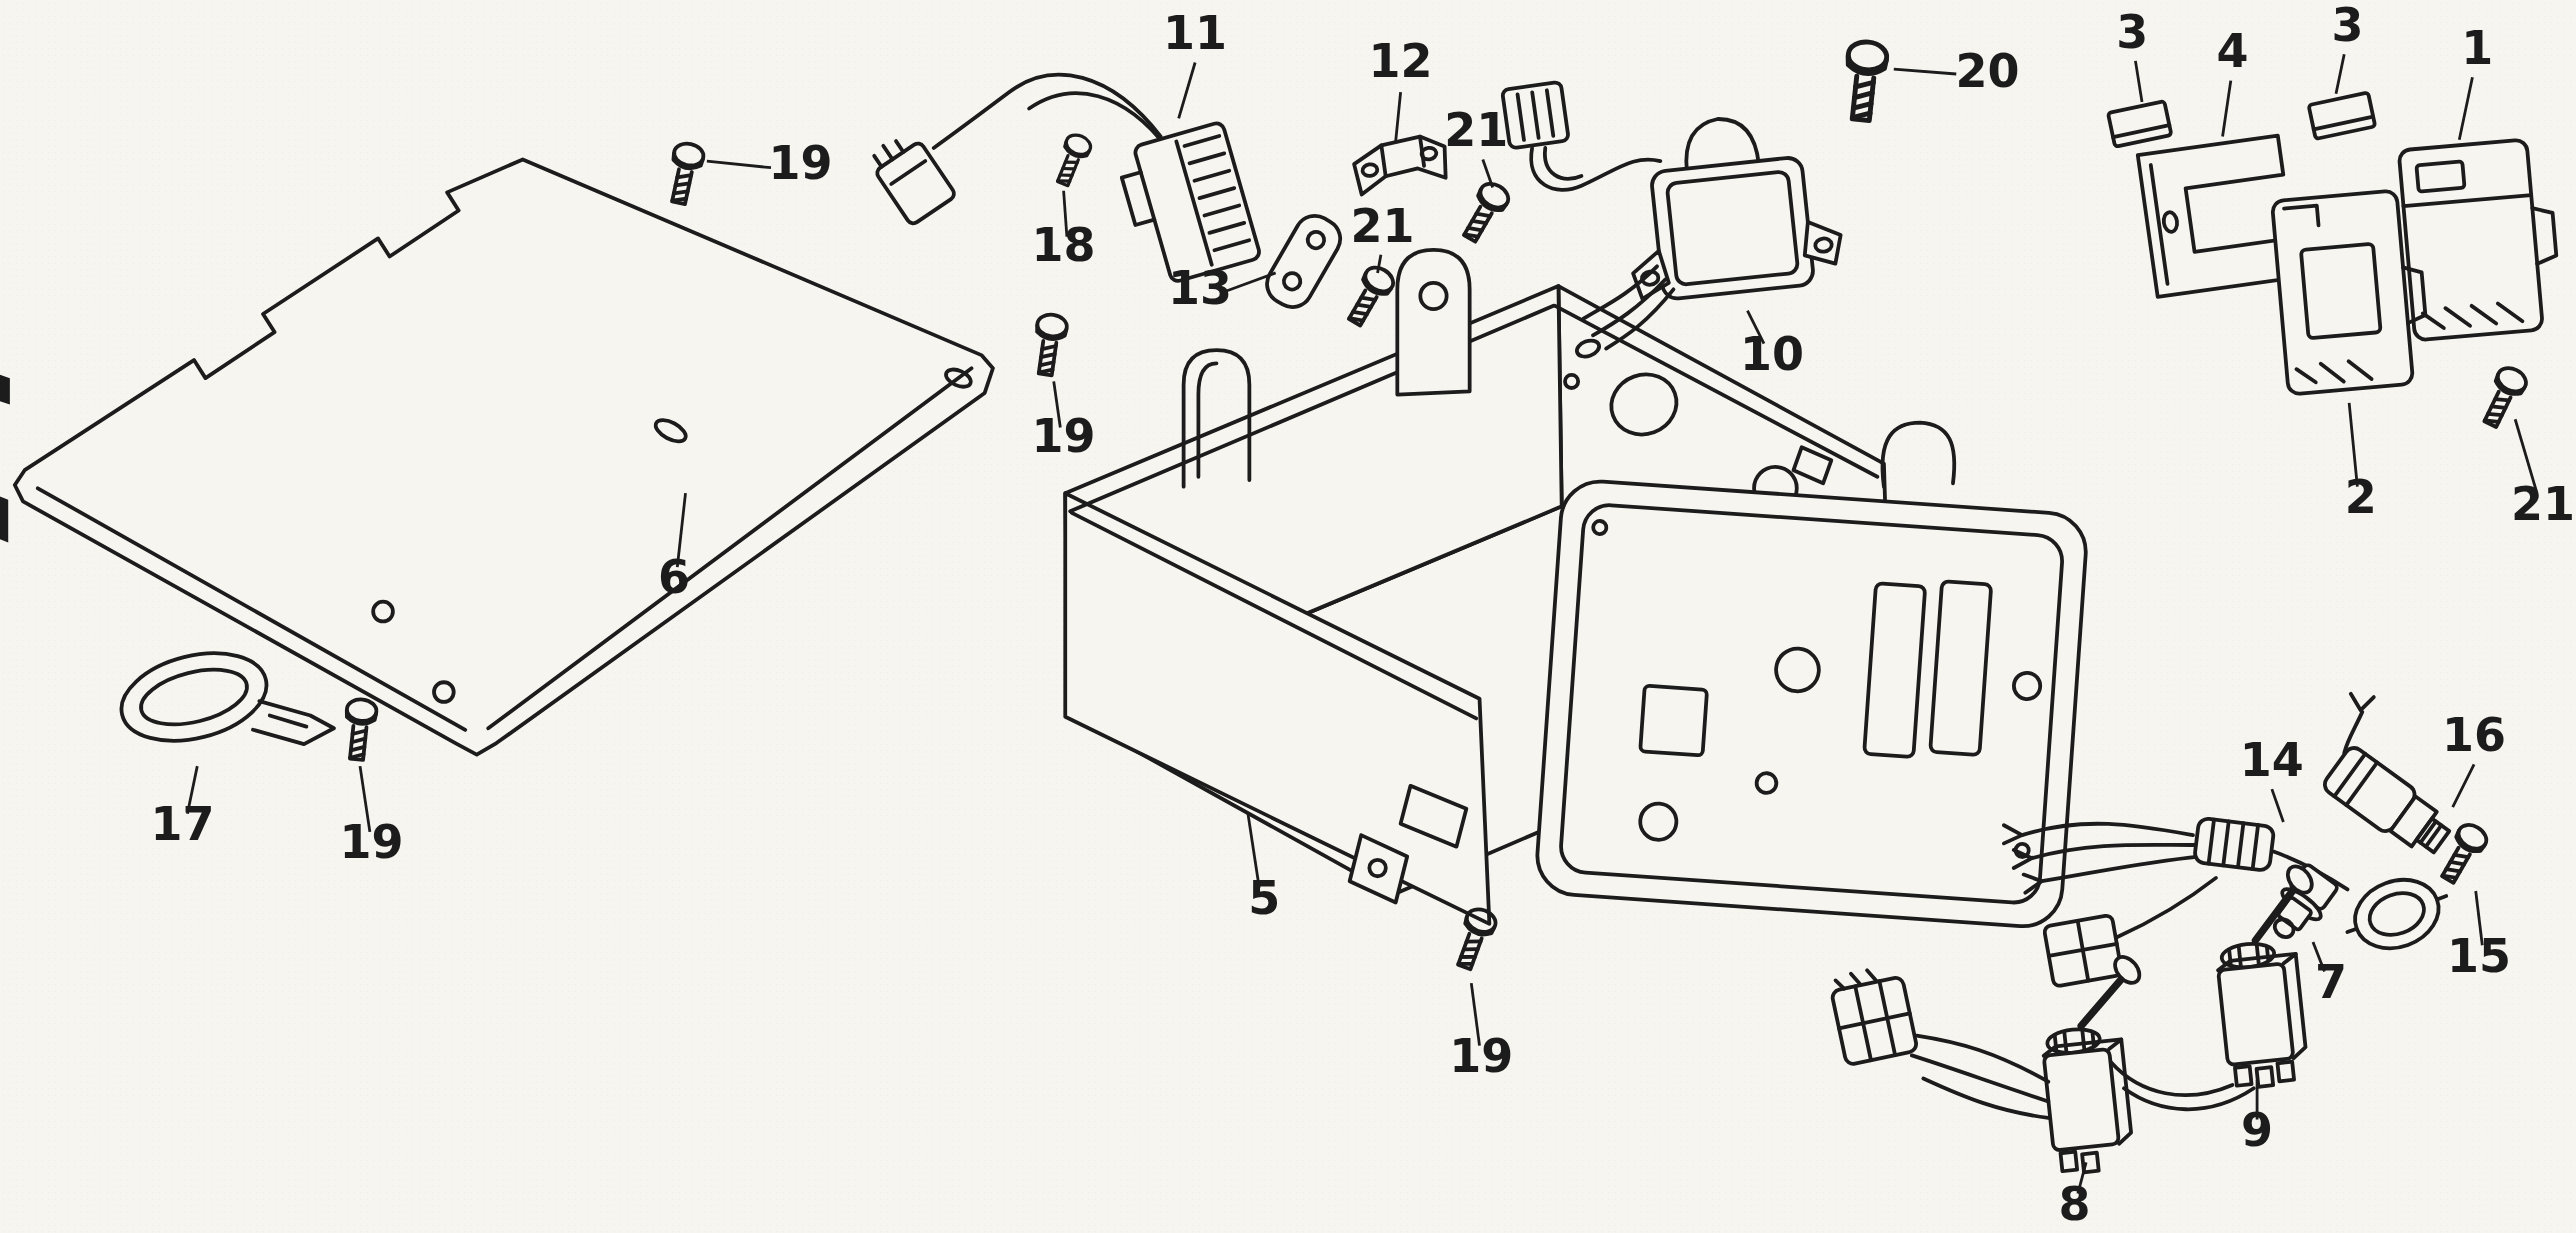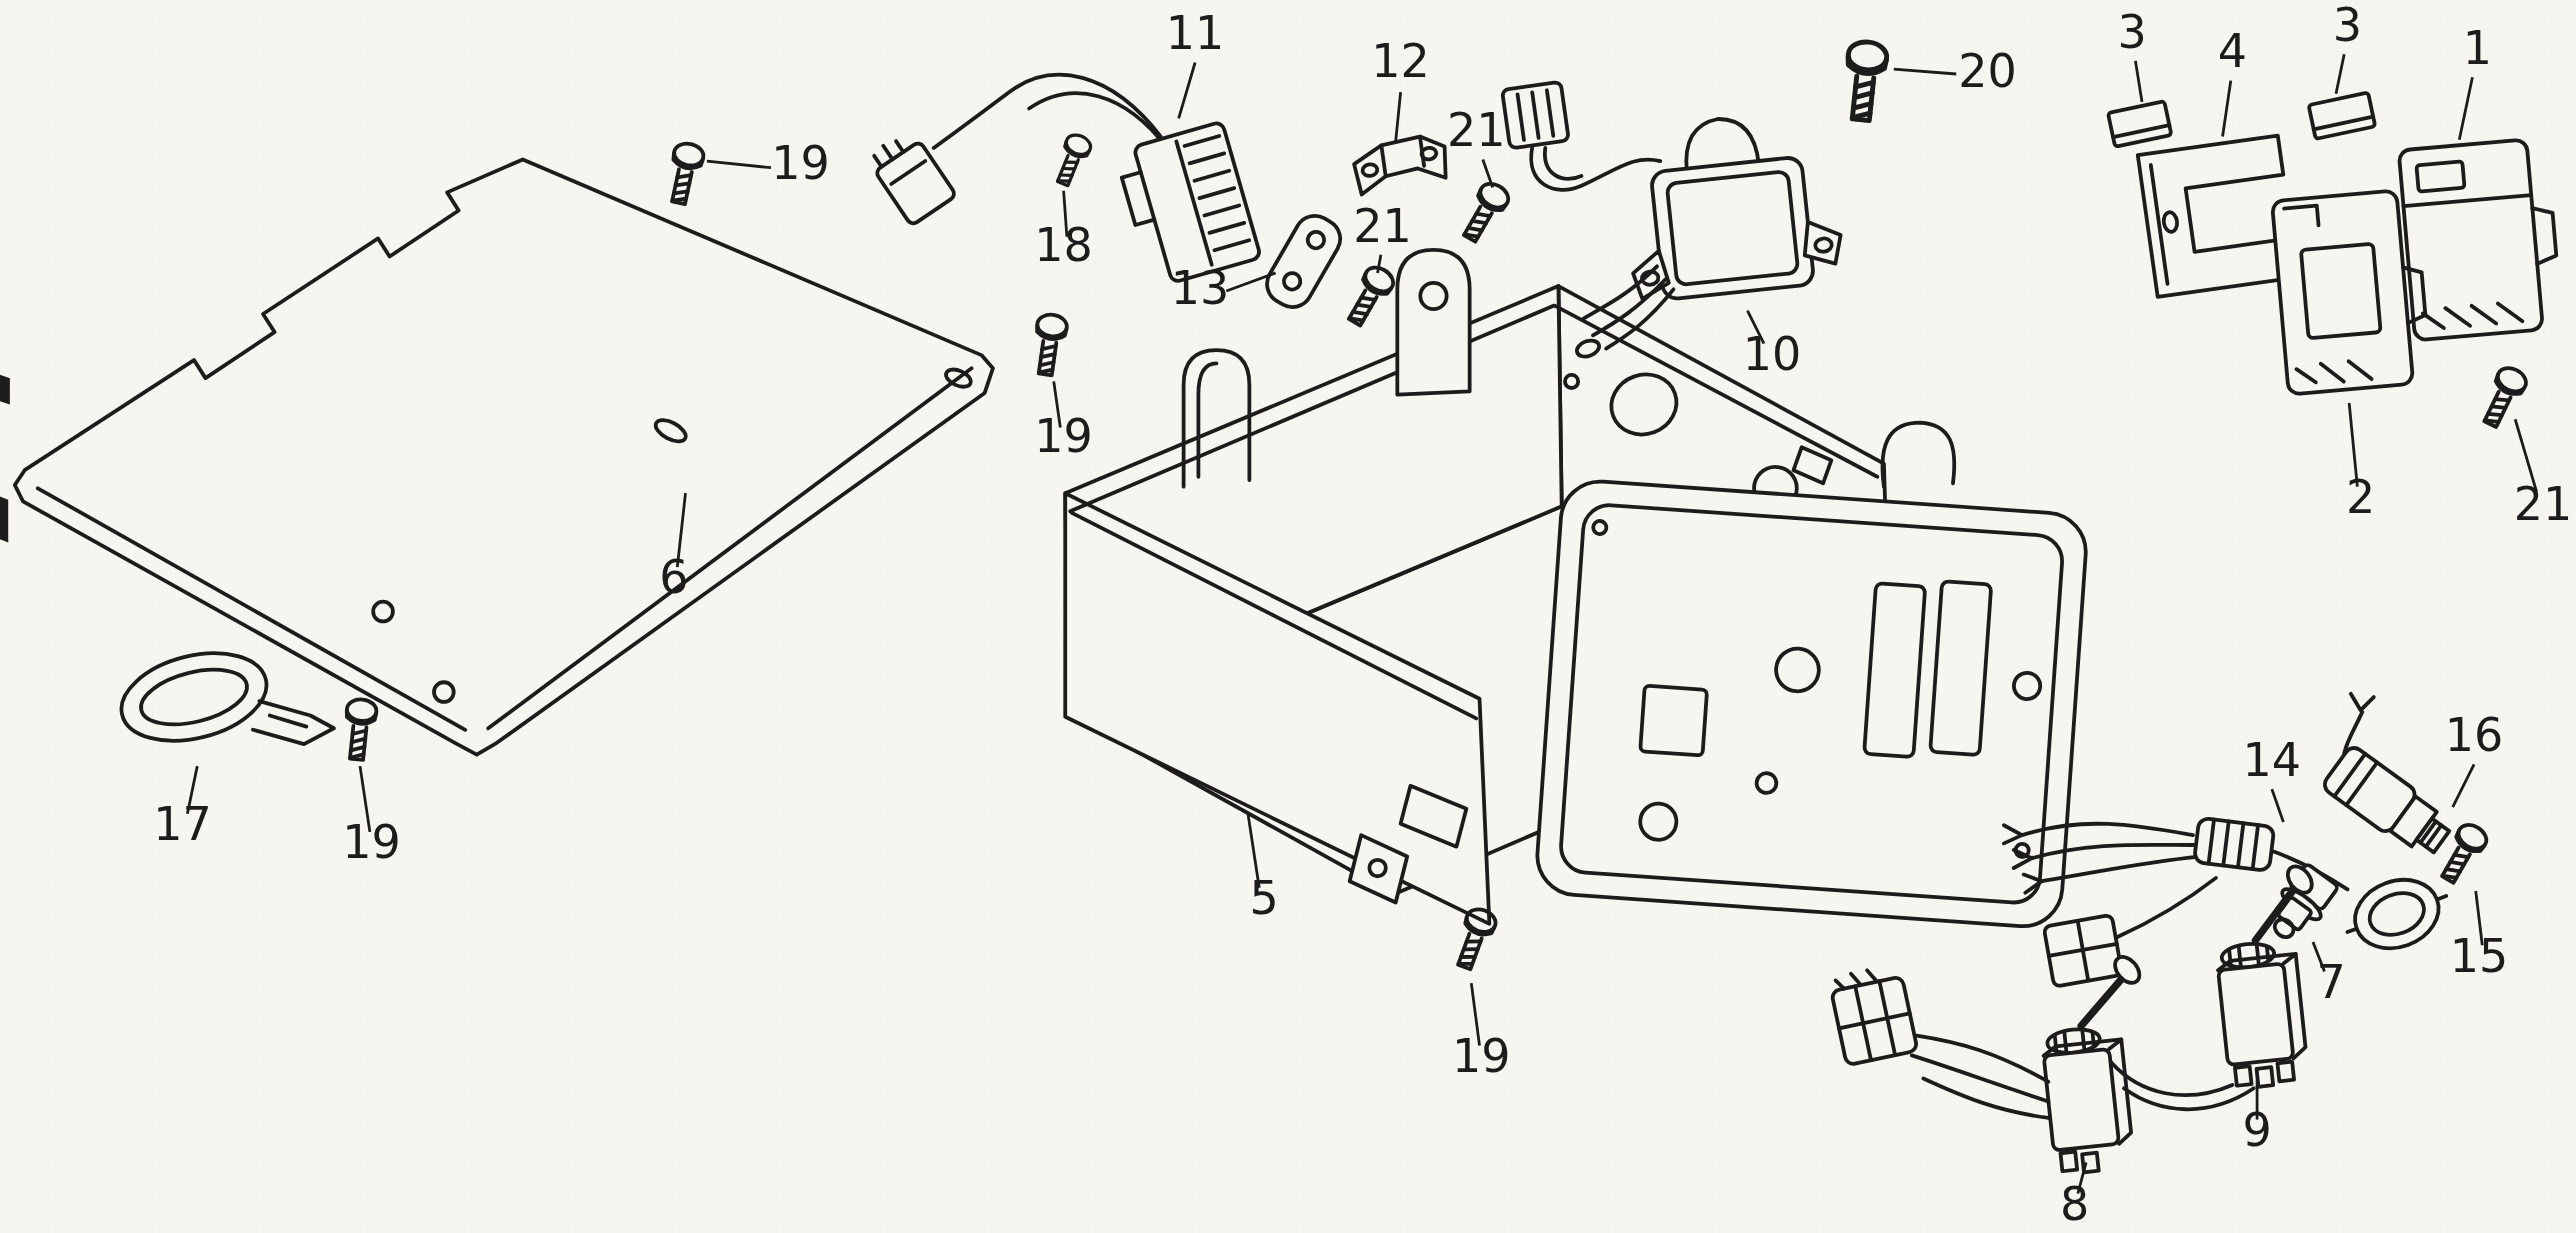--- a/index.html
+++ b/index.html
@@ -3,20 +3,21 @@
 <meta charset="utf-8">
 <style>
   :root{ --ink:#1c1c1c; --paper:#f7f5f0; }
   html,body{margin:0;padding:0;background:#e9e7e1;}
   .canvas{
     width:2576px;height:1233px;position:relative;
     background-color:var(--paper);
     background-image:radial-gradient(rgba(40,40,35,0.06) 0.7px, transparent 0.9px);
     background-size:6.5px 6.5px;
     overflow:hidden;
+    font-weight:bold;
   }
   .canvas svg{width:100%;height:100%;display:block;}
   .solid{fill:var(--paper);}
   .part-label{
     font-family:"DejaVu Sans","Liberation Sans",sans-serif;
     font-size:28px; fill:var(--ink); text-anchor:middle;
     stroke:none;
   }
   .leader-line{stroke:var(--ink);stroke-width:1.7;fill:none;}
 </style>

